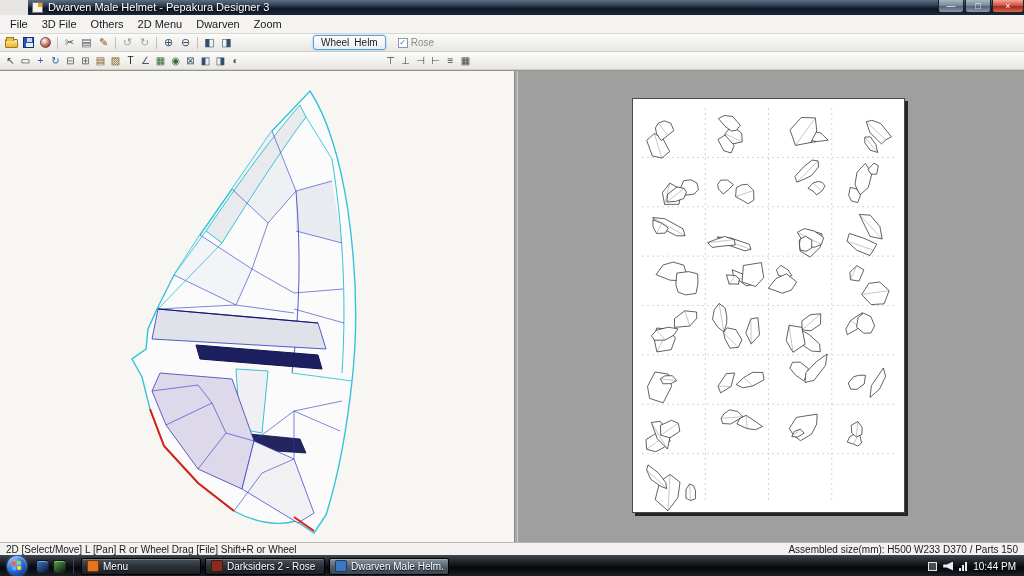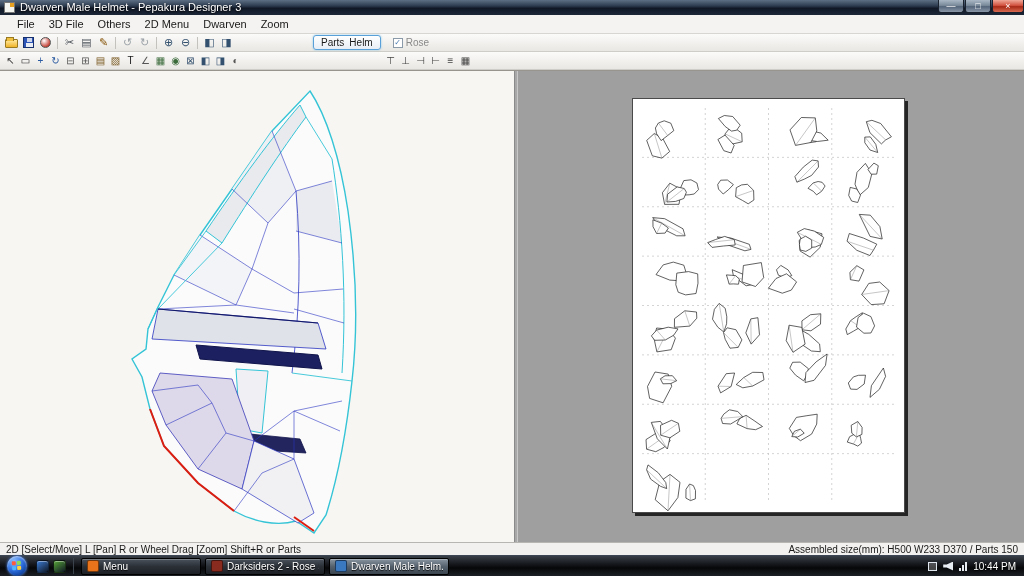--- a/index.html
+++ b/index.html
@@ -1,32 +1,32 @@
 <!DOCTYPE html>
 <html><head>
 <meta charset="utf-8">
 <style>
   * { box-sizing: border-box; margin: 0; padding: 0; }
   html,body { width:1024px; height:576px; overflow:hidden; font-family:"Liberation Sans", sans-serif; }
   #app { width:1024px; height:576px; display:flex; flex-direction:column; background:#e8e6e2; }
 
   
   .titlebar { height:16px; display:flex; align-items:center; padding-left:4px;
-    background:linear-gradient(180deg,#5d6f84 0%,#2c3a4e 40%,#101826 55%,#1c2738 100%); }
+    background:linear-gradient(180deg,#5d6f84 0%,#2c3a4e 40%,#101826 55%,#1c2738 100%);margin-left:28px; }
   .app-icon { width:11px; height:11px; background:#f4f4f0; border:1px solid #777; position:relative; flex:none; }
   .app-icon::after { content:""; position:absolute; right:0; top:0; width:4px; height:4px; background:#e8a020; }
   .title-text { color:#fff; font-size:11px; margin-left:5px; text-shadow:0 1px 2px #000; white-space:nowrap; }
   .win-btns { margin-left:auto; display:flex; align-self:flex-start; }
   .win-btn { width:26px; height:13px; margin-left:1px; display:flex; align-items:center; justify-content:center;
     font-size:9px; line-height:9px; color:#fff; border:1px solid #1a2230; border-top:none;
     background:linear-gradient(#aab7c5 0%,#7a8a9a 45%,#55657a 55%,#8a98a8 100%); border-radius:0 0 3px 3px; }
   .win-btn.close { width:32px; background:linear-gradient(#f0a898 0%,#d25340 45%,#a82a18 55%,#d86a50 100%); }
 
   
-  .menubar { height:21px; background:#f4f3f1; border-bottom:1px solid #d8d6d2; display:flex; align-items:center; font-size:11px; color:#1a1a1a; padding-left:10px; }
+  .menubar { height:21px; background:#f4f3f1; border-bottom:1px solid #d8d6d2; display:flex; align-items:center; font-size:11px; color:#1a1a1a; padding-left:3px; }
   .menu-item { padding:0 7px; cursor:default; }
 
   
   .toolbar { background:linear-gradient(#fbfbfa,#e9e7e3); border-bottom:1px solid #cfcdc8; display:flex; align-items:center; padding:1px 3px; }
   .toolbar.row1 { height:19px; }
   .toolbar.row2 { height:18px; }
   .tb-icon { width:17px; height:15px; display:flex; align-items:center; justify-content:center; font-size:11px; line-height:11px; border-radius:2px; flex:none; cursor:default; }
   .toolbar.row2 .tb-icon { width:15px; font-size:10px; }
   .tb-sep { width:1px; height:12px; background:#c4c2bd; margin:0 3px; flex:none; }
   .icon-folder { width:13px; height:9px; background:linear-gradient(#ffe9a0,#f0b429); border:1px solid #9a7a20; border-radius:1px; position:relative; margin-top:2px; display:block; }
@@ -123,21 +123,21 @@
         <span class="tb-icon" style="color: rgb(154, 160, 166);">↺</span>
         <span class="tb-icon" style="color: rgb(154, 160, 166);">↻</span>
         <span class="tb-sep"></span>
         <span class="tb-icon" style="color: rgb(51, 80, 110);">⊕</span>
         <span class="tb-icon" style="color: rgb(51, 80, 110);">⊖</span>
         <span class="tb-sep"></span>
         <span class="tb-icon" style="color: rgb(51, 80, 110);">◧</span>
         <span class="tb-icon" style="color: rgb(51, 80, 110);">◨</span>
       </span>
     <div class="unfold-box">
-      <span>Parts</span>
+      <span>Wheel</span>
       <span>Helm</span>
     </div>
     <label class="auto-check">
       <span class="checkbox">✓</span>
       <span>Rose</span>
     </label>
   </div>
 
   <div class="toolbar row2">
     <span style="display:flex;align-items:center;">
@@ -336,21 +336,21 @@
             <line x1="57.5" y1="401.6" x2="56.6" y2="385.0" stroke="#707070" stroke-width="0.4"></line>
             <polygon points="33.7,389.6 27.5,387.3 17.6,380.1 13.6,370.8 15.0,365.9 25.3,373.8 32.8,383.6" fill="#ffffff" stroke="#1e1e1e" stroke-width="0.7" stroke-linejoin="round"></polygon>
             <line x1="33.7" y1="389.6" x2="13.6" y2="370.8" stroke="#707070" stroke-width="0.4"></line>
           </svg>
       </div>
     </div>
 
   </div>
 
   <div class="statusbar">
-    <span>2D [Select/Move] L [Pan] R or Wheel Drag [Zoom] Shift+R or Parts</span>
+    <span>2D [Select/Move] L [Pan] R or Wheel Drag [File] Shift+R or Wheel</span>
     <span>Assembled size(mm): H500 W233 D370 / Parts 150</span>
   </div>
 
   <div class="taskbar">
     <div class="start-orb">
       <span class="flag">
           <i class="f1"></i>
           <i class="f2"></i>
           <i class="f3"></i>
           <i class="f4"></i>

